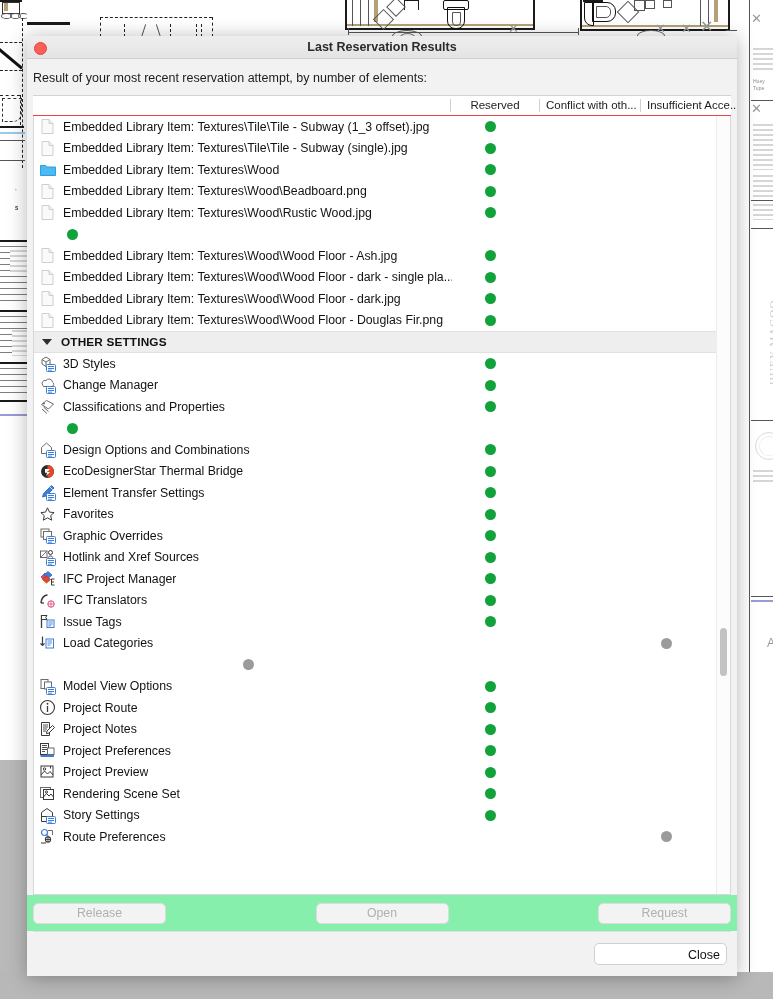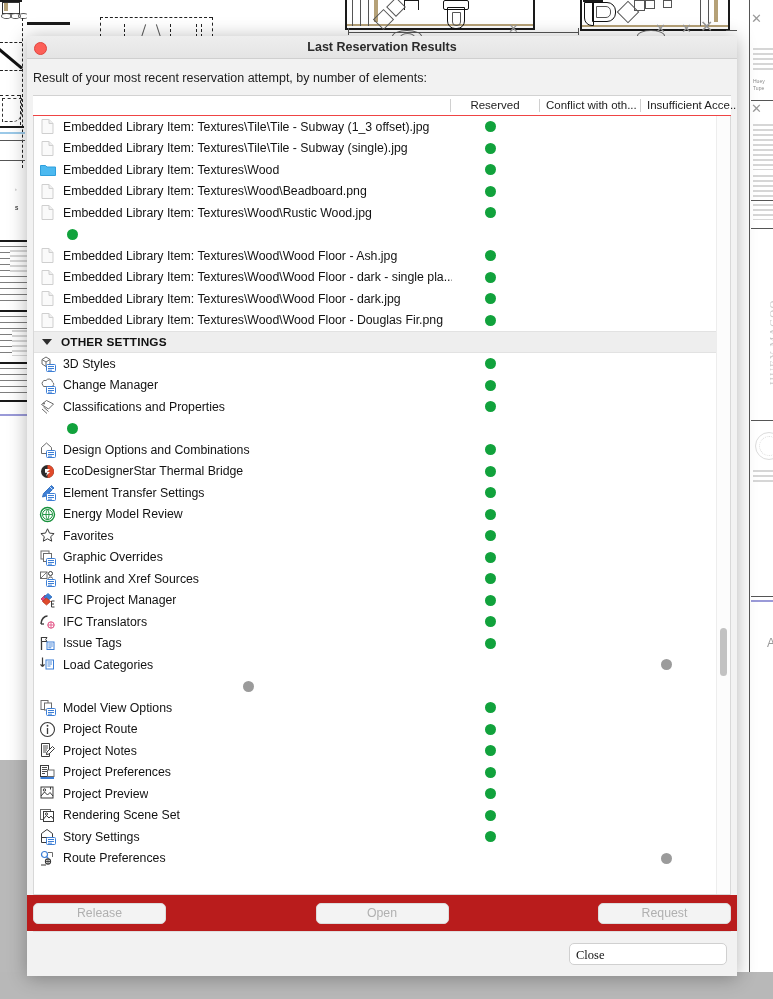--- a/index.html
+++ b/index.html
@@ -266,21 +266,21 @@
   .ico svg { display: block; width: 17px; height: 17px; }
 
   
   .action-bar {
     flex: 0 0 auto;
     height: 36px;
     display: flex;
     align-items: center;
     justify-content: space-between;
     padding: 0 6px;
-    background: #b91c1c;
+    background: #86efac;
   }
   .btn {
     font-family: "Liberation Sans", sans-serif;
     font-size: 12.3px;
     border-radius: 5px;
     border: 1px solid #dcdcdc;
     background: #f3f3f3;
     color: #b0b0b0;
     height: 21px;
     line-height: 19px;
@@ -300,30 +300,30 @@
   .footer {
     flex: 0 0 auto;
     height: 44px;
     display: flex;
     align-items: center;
     justify-content: flex-end;
     padding: 0 10px 0 6px;
     background: #f2f2f2;
   }
   .btn-close {
-    width: 158px;
+    width: 133px;
     height: 22px;
     line-height: 20px;
     border-radius: 5px;
     border: 1px solid #d0d0d0;
     background: #ffffff;
     color: #111111;
     font-size: 12.5px;
-    text-align: left;
-    font-family: Liberation Serif, serif;
+    text-align: right;
+    font-family: Liberation Sans, sans-serif;
   }
 </style>
 </head>
 <body>
 
 <div id="bg-layer">
 
   <div>
     <div class="plan-line" style="left:345px;top:0px;width:1.5px;height:30px;"></div>
     <div class="plan-line" style="left:345px;top:28px;width:190px;height:2px;"></div>
@@ -808,41 +808,20 @@
             <span class="dot none"></span>
           </div>
           <div class="dot-cell c-insufficient">
             <span class="dot none"></span>
           </div>
         </div>
         <div class="row">
           <div class="row-label">
             <span class="ico">
               <svg viewBox="0 0 17 17" xmlns="http://www.w3.org/2000/svg">
-                <circle cx="8.5" cy="8.5" r="7" fill="#fff" stroke="#18913c" stroke-width="1.4"></circle>
-                <circle cx="8.5" cy="8.5" r="5" fill="#fff" stroke="#18913c" stroke-width="1"></circle>
-                <path d="M3.7 8.5h9.6M8.5 3.6c2 2.4 2 7.4 0 9.8M8.5 3.6c-2 2.4-2 7.4 0 9.8" fill="none" stroke="#18913c" stroke-width="0.9"></path>
-              </svg>
-            </span>
-            <span class="txt">Energy Model Review</span>
-          </div>
-          <div class="dot-cell c-reserved">
-            <span class="dot green"></span>
-          </div>
-          <div class="dot-cell c-conflict">
-            <span class="dot none"></span>
-          </div>
-          <div class="dot-cell c-insufficient">
-            <span class="dot none"></span>
-          </div>
-        </div>
-        <div class="row">
-          <div class="row-label">
-            <span class="ico">
-              <svg viewBox="0 0 17 17" xmlns="http://www.w3.org/2000/svg">
                 <path d="M8.5 1.8l2 4.3 4.6.5-3.4 3.1 1 4.5-4.2-2.4-4.2 2.4 1-4.5L1.9 6.6l4.6-.5z" fill="#fff" stroke="#3a3a3a" stroke-width="1"></path>
               </svg>
             </span>
             <span class="txt">Favorites</span>
           </div>
           <div class="dot-cell c-reserved">
             <span class="dot green"></span>
           </div>
           <div class="dot-cell c-conflict">
             <span class="dot none"></span>

